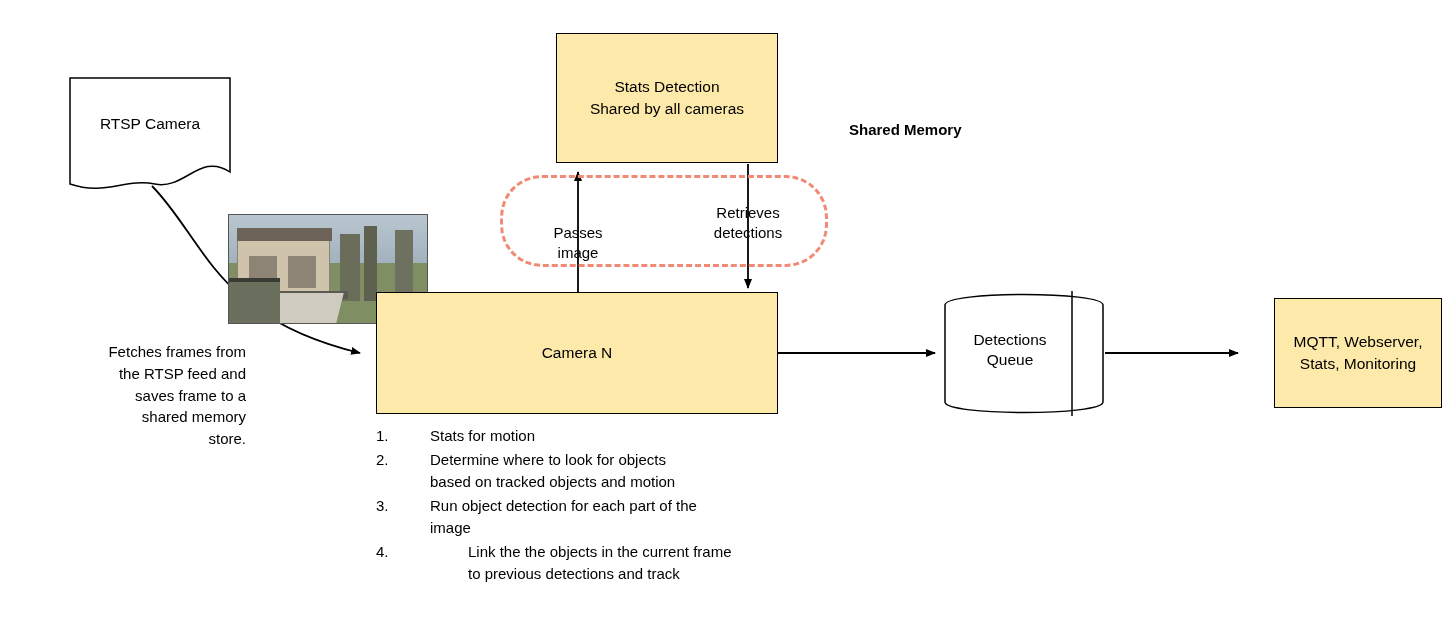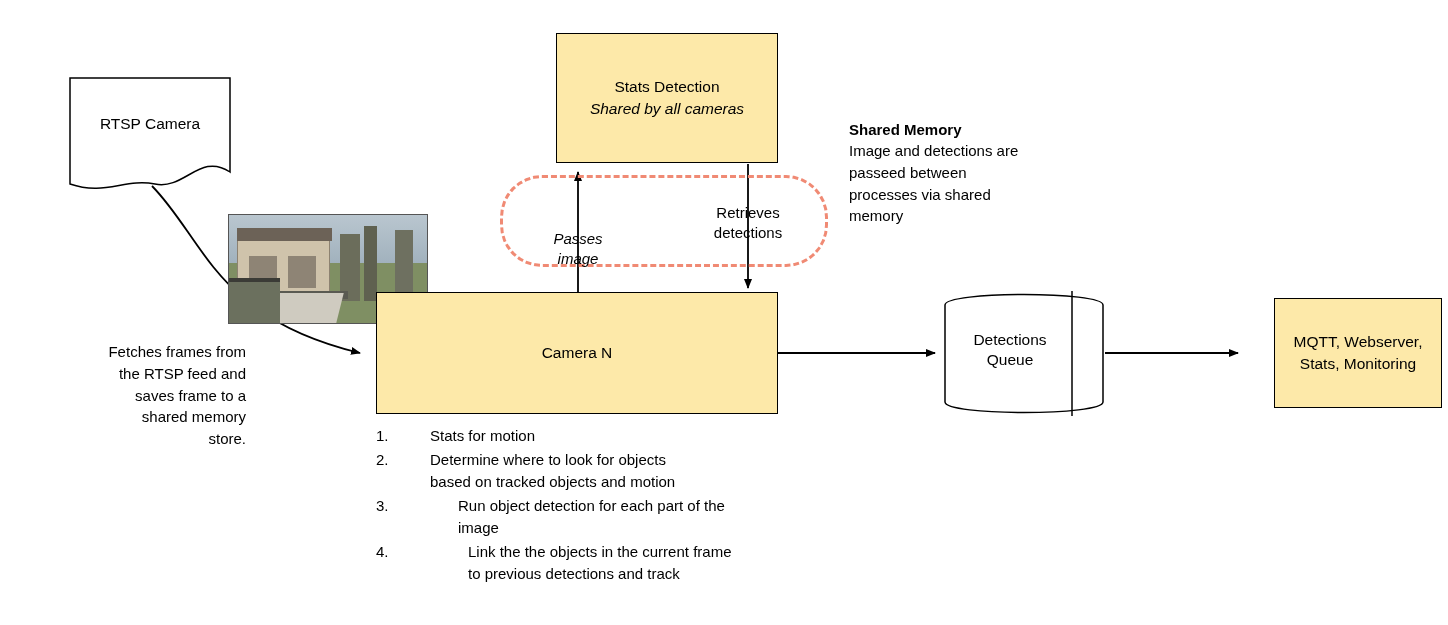--- a/index.html
+++ b/index.html
@@ -37,21 +37,20 @@
     flex-direction: column;
     align-items: center;
     justify-content: center;
     text-align: center;
   }
   .label-line {
     font-size: 15.5px;
     line-height: 1.45;
   }
   .italic {
-    font-style: italic;
     text-align: right;
   }
   .free-text {
     position: absolute;
     font-size: 15px;
     line-height: 1.45;
     white-space: pre-line;
   }
   .bold {
     font-weight: bold;
@@ -146,30 +145,26 @@
 shared memory
 store.</div>
 
   <div class="node box-yellow" style="left:556px; top:33px; width:222px; height:130px;">
     <div class="label-line">Stats Detection</div>
     <div class="label-line italic">Shared by all cameras</div>
   </div>
 
   <div class="dash-rounded" style="left:500px; top:175px; width:328px; height:92px;"></div>
 
-  <div class="edge-label" style="left:526px; top:229px; width:104px; white-space:pre-line;font-style:italic;">Passes
+  <div class="edge-label" style="left:526px; top:223px; width:104px; white-space:pre-line;">Passes
 image</div>
   <div class="edge-label" style="left:692px; top:203px; width:112px; white-space:pre-line;">Retrieves
 detections</div>
 
   <div class="free-text bold" style="left:849px; top:119px; width:230px;">Shared Memory</div>
-  <div class="free-text" style="left:849px; top:140px; width:230px;">Image and detections are
-passeed between
-processes via shared
-memory</div>
 
   <div class="cam-photo" style="left:228px; top:214px; width:200px; height:110px;">
     <div style="position:absolute;left:0;top:0;width:100%;height:48%;background:linear-gradient(180deg,#b9c6cf 0%,#9fb0bc 100%);"></div>
     <div style="position:absolute;left:0;top:44%;width:100%;height:56%;background:#7f8f63;"></div>
     <div style="position:absolute;left:4%;top:16%;width:46%;height:54%;background:#cfc3ab;border:1px solid #8d8271;"></div>
     <div style="position:absolute;left:4%;top:12%;width:48%;height:12%;background:#6c6257;"></div>
     <div style="position:absolute;left:10%;top:38%;width:14%;height:30%;background:#8e8475;"></div>
     <div style="position:absolute;left:30%;top:38%;width:14%;height:30%;background:#8e8475;"></div>
     <div style="position:absolute;left:56%;top:18%;width:10%;height:62%;background:#6b6d5b;"></div>
     <div style="position:absolute;left:68%;top:10%;width:7%;height:70%;background:#5f6150;"></div>
@@ -189,21 +184,21 @@
       <div class="num">1.</div>
       <div class="txt" style="white-space:pre-line;">Stats for motion</div>
     </div>
     <div class="row">
       <div class="num">2.</div>
       <div class="txt" style="white-space:pre-line;">Determine where to look for objects
 based on tracked objects and motion</div>
     </div>
     <div class="row">
       <div class="num">3.</div>
-      <div class="txt" style="white-space:pre-line;margin-left:28px;">Run object detection for each part of the
+      <div class="txt" style="white-space:pre-line;">Run object detection for each part of the
 image</div>
     </div>
     <div class="row">
       <div class="num">4.</div>
       <div class="txt" style="white-space:pre-line;margin-left:38px;">Link the the objects in the current frame
 to previous detections and track</div>
     </div>
   </div>
 
   <div style="position:absolute; left:945px; top:329px; width:130px;">

